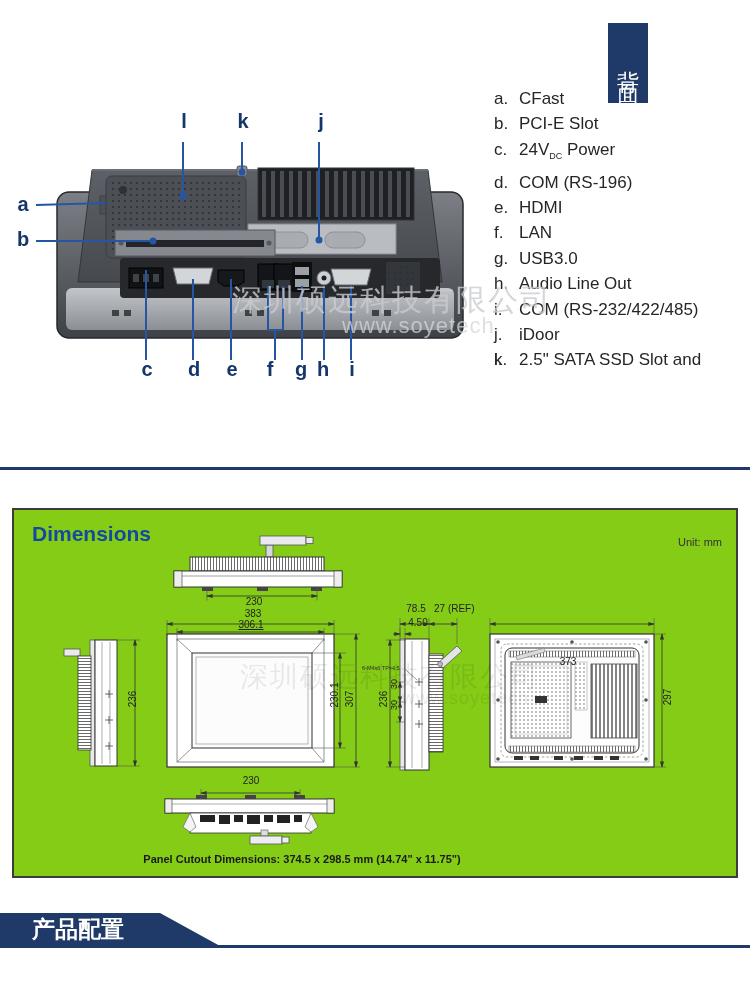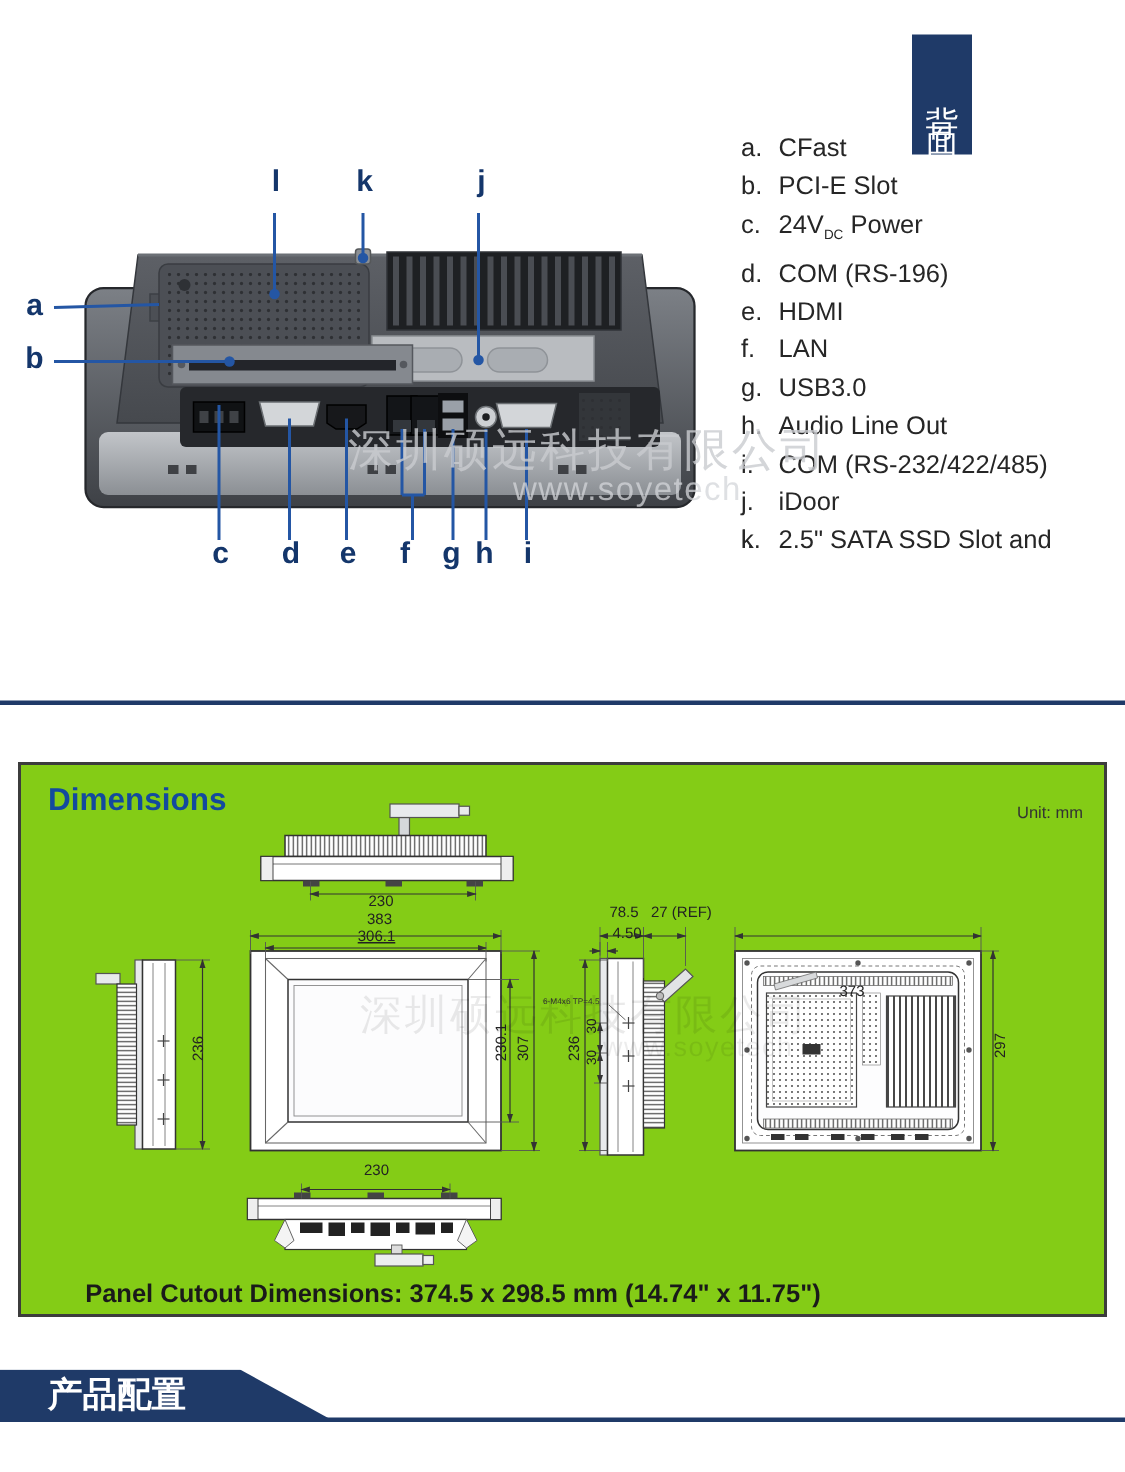--- a/index.html
+++ b/index.html
@@ -37,21 +37,21 @@
 
   
   .dims-box{left:12px;top:508px;width:722px;height:366px;border:2px solid #3c3c3c;background:#84cc16;}
   .dims-title{left:18px;top:12px;font-size:21px;font-weight:bold;color:#134a9e;}
   .dims-unit{left:664px;top:26px;font-size:11px;color:#333;}
   .dlab{font-size:10px;color:#222;width:40px;text-align:center;white-space:nowrap;}
   .rot{transform:rotate(-90deg);transform-origin:center center;height:14px;line-height:14px;}
   .dlab-l{text-align:left;width:60px;}
   .dlab-sm{font-size:9px;}
   .screw-note{font-size:5.5px;color:#333;white-space:nowrap;}
-  .cutout{left:0;width:576px;top:343px;text-align:center;font-size:17px;font-weight:bold;color:#1a1a1a;}
+  .cutout{left:0;width:576px;top:343px;text-align:center;font-size:11px;font-weight:bold;color:#1a1a1a;}
 </style>
 </head>
 <body>
 
 <div class="page">
 
   <div class="abs back-badge">背面</div>
 
   <svg class="abs" style="left:20px;top:150px;z-index:1;" width="470" height="200" viewBox="0 0 470 200">
     <defs>

